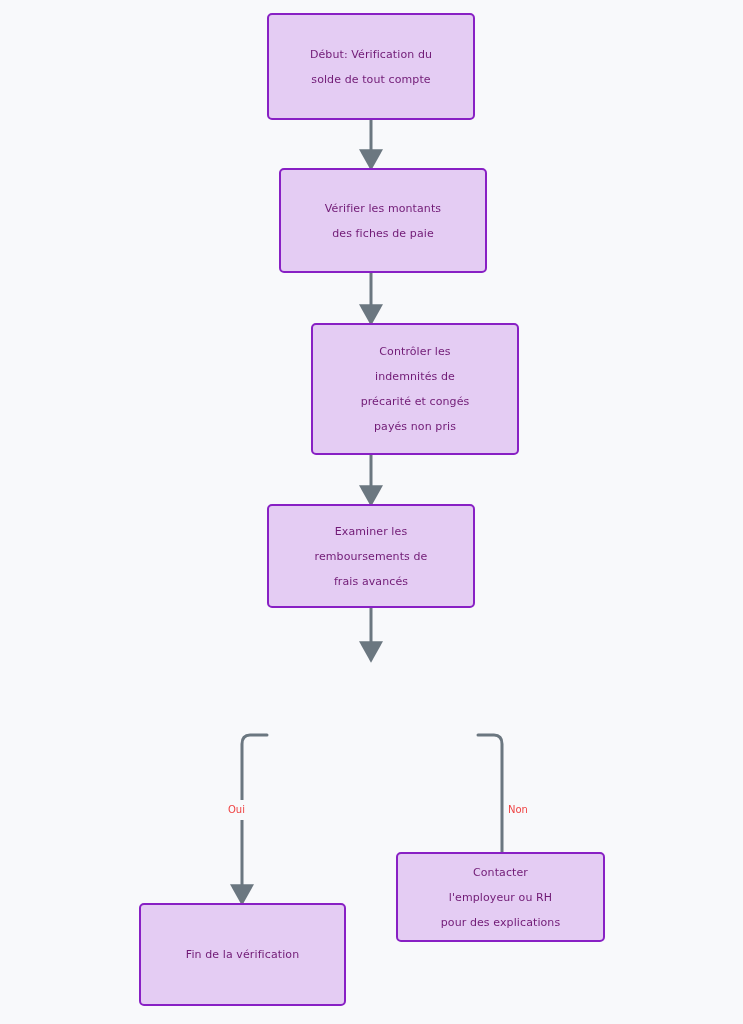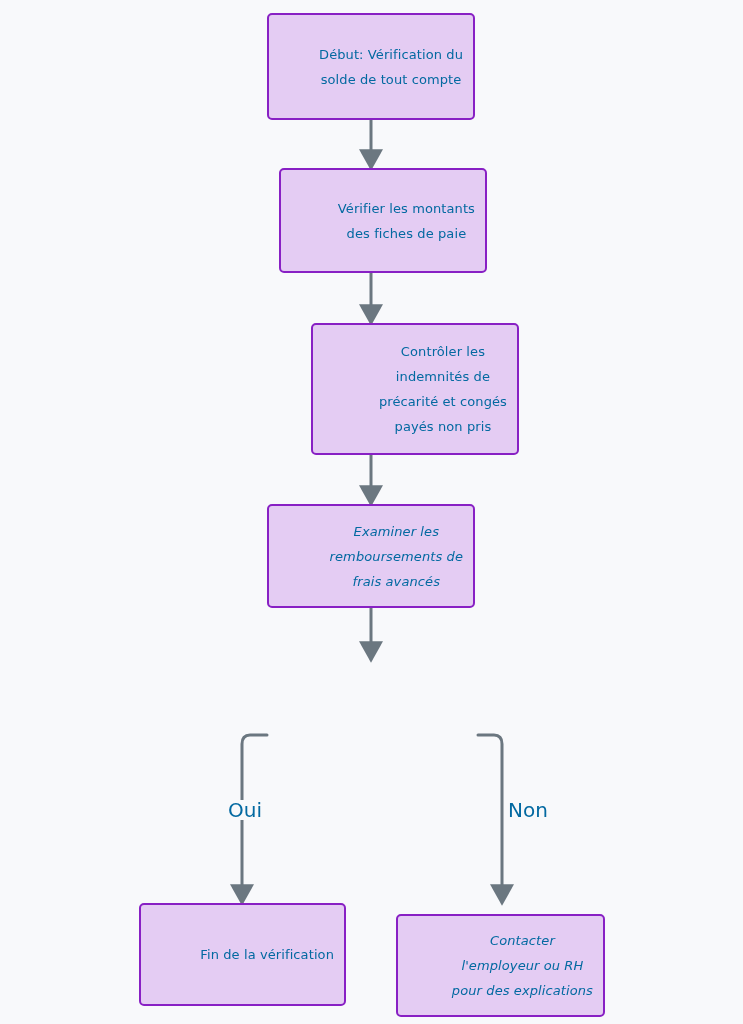--- a/index.html
+++ b/index.html
@@ -24,24 +24,24 @@
     top: 0;
     width: 743px;
     height: 1024px;
     pointer-events: none;
   }
   .node {
     position: absolute;
     box-sizing: border-box;
     display: flex;
     align-items: center;
-    justify-content: flex-end;
+    justify-content: center;
     text-align: center;
-    color: #0369a1;
-    font-size: 13px;
+    color: #701a75;
+    font-size: 11px;
     line-height: 25px;
     letter-spacing: 0.1px;
     white-space: pre-line;
   }
   .node.process {
     background: #e4ccf3;
     border: 2.5px solid #8820c4;
     border-radius: 5px;
     padding: 4px 10px;
   }
@@ -57,22 +57,22 @@
     height: 100%;
   }
   .diamond-label {
     position: relative;
     z-index: 2;
     text-align: center;
     white-space: pre-line;
   }
   .edge-label {
     position: absolute;
-    color: #0369a1;
-    font-size: 20px;
+    color: #ef4444;
+    font-size: 10px;
     line-height: 18px;
     background: #f8f9fb;
     padding: 1px 3px;
     white-space: nowrap;
   }
 </style>
 </head>
 <body style="background: rgb(248, 249, 251);">
 
 <div id="flowchart">
@@ -107,32 +107,32 @@
 des fiches de paie</span>
   </div>
 
   <div class="node process" style="left:267px; top:323px; width:208px; height:132px;margin-left:44px;">
     <span>Contrôler les
 indemnités de
 précarité et congés
 payés non pris</span>
   </div>
 
-  <div class="node process" style="left:267px; top:504px; width:208px; height:104px;font-style:italic;">
+  <div class="node process" style="left:267px; top:504px; width:208px; height:104px;">
     <span>Examiner les
 remboursements de
 frais avancés</span>
   </div>
 
 
   <div class="node process" style="left:139px; top:903px; width:207px; height:103px;">
     <span>Fin de la vérification</span>
   </div>
 
-  <div class="node process" style="left:396px; top:914px; width:209px; height:103px;font-style:italic;">
+  <div class="node process" style="left:396px; top:852px; width:209px; height:90px;">
     <span>Contacter
 l'employeur ou RH
 pour des explications</span>
   </div>
 
   <div class="edge-label" style="left:225px; top:800px;">Oui</div>
 
   <div class="edge-label" style="left:505px; top:800px;">Non</div>
 
 </div>

